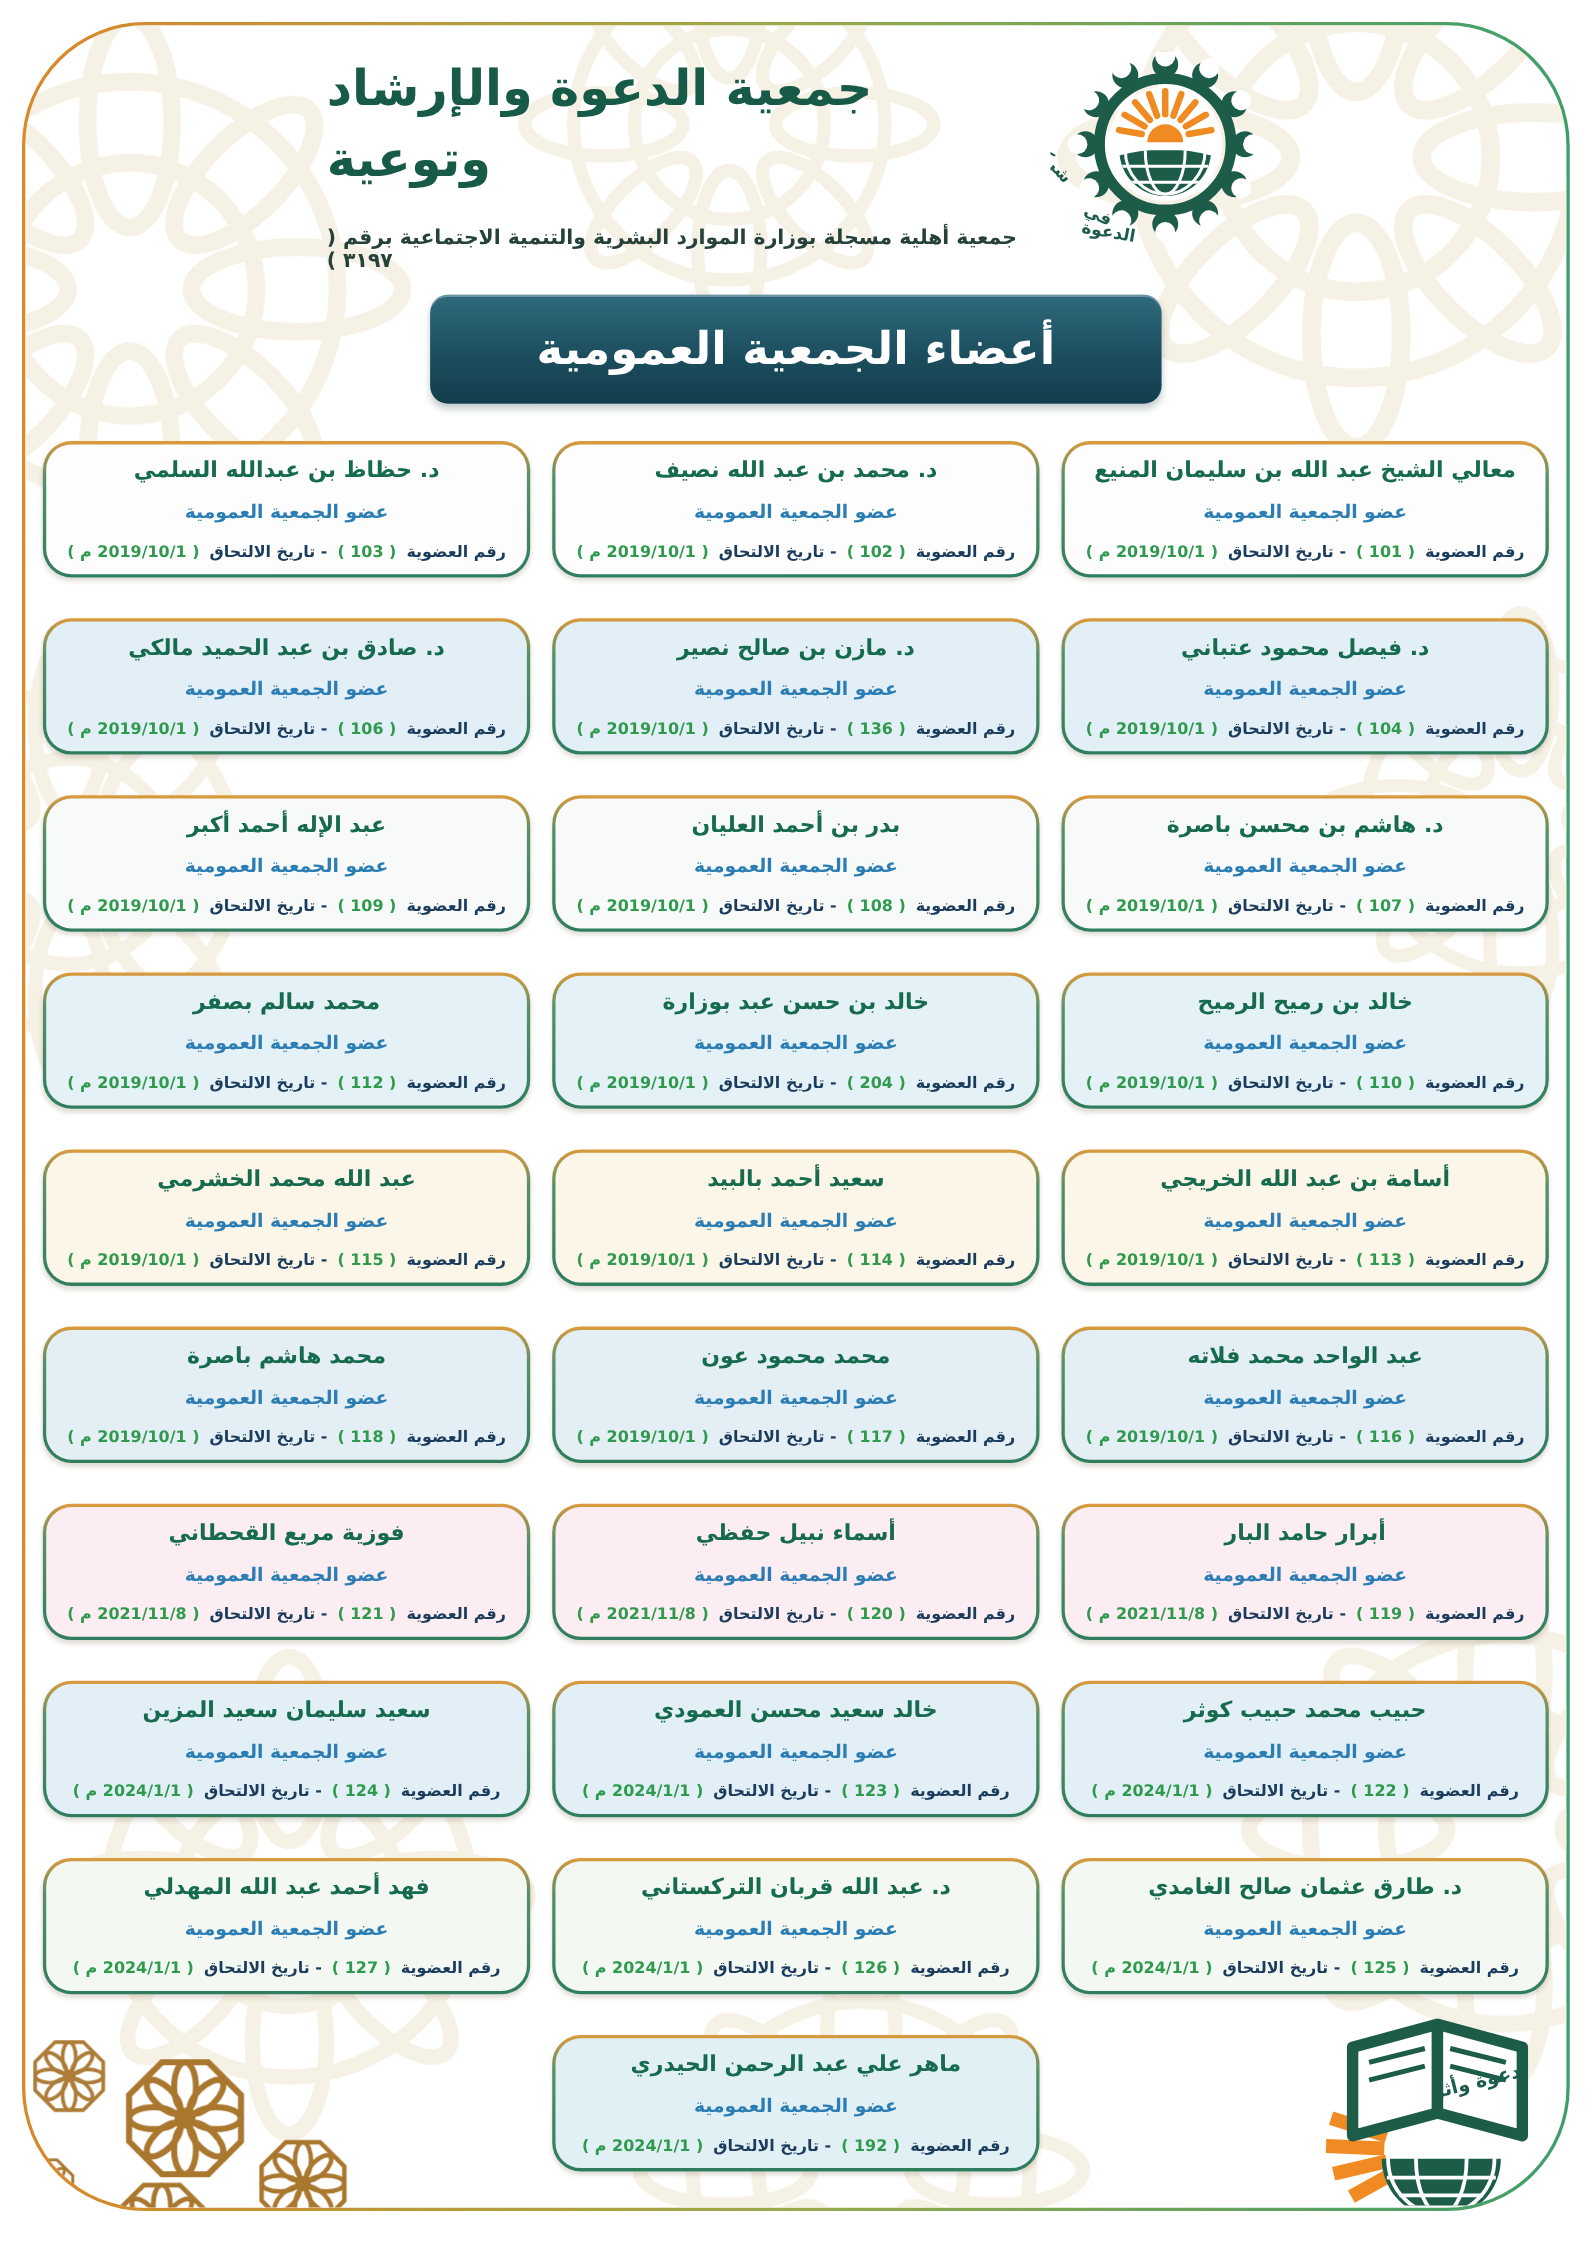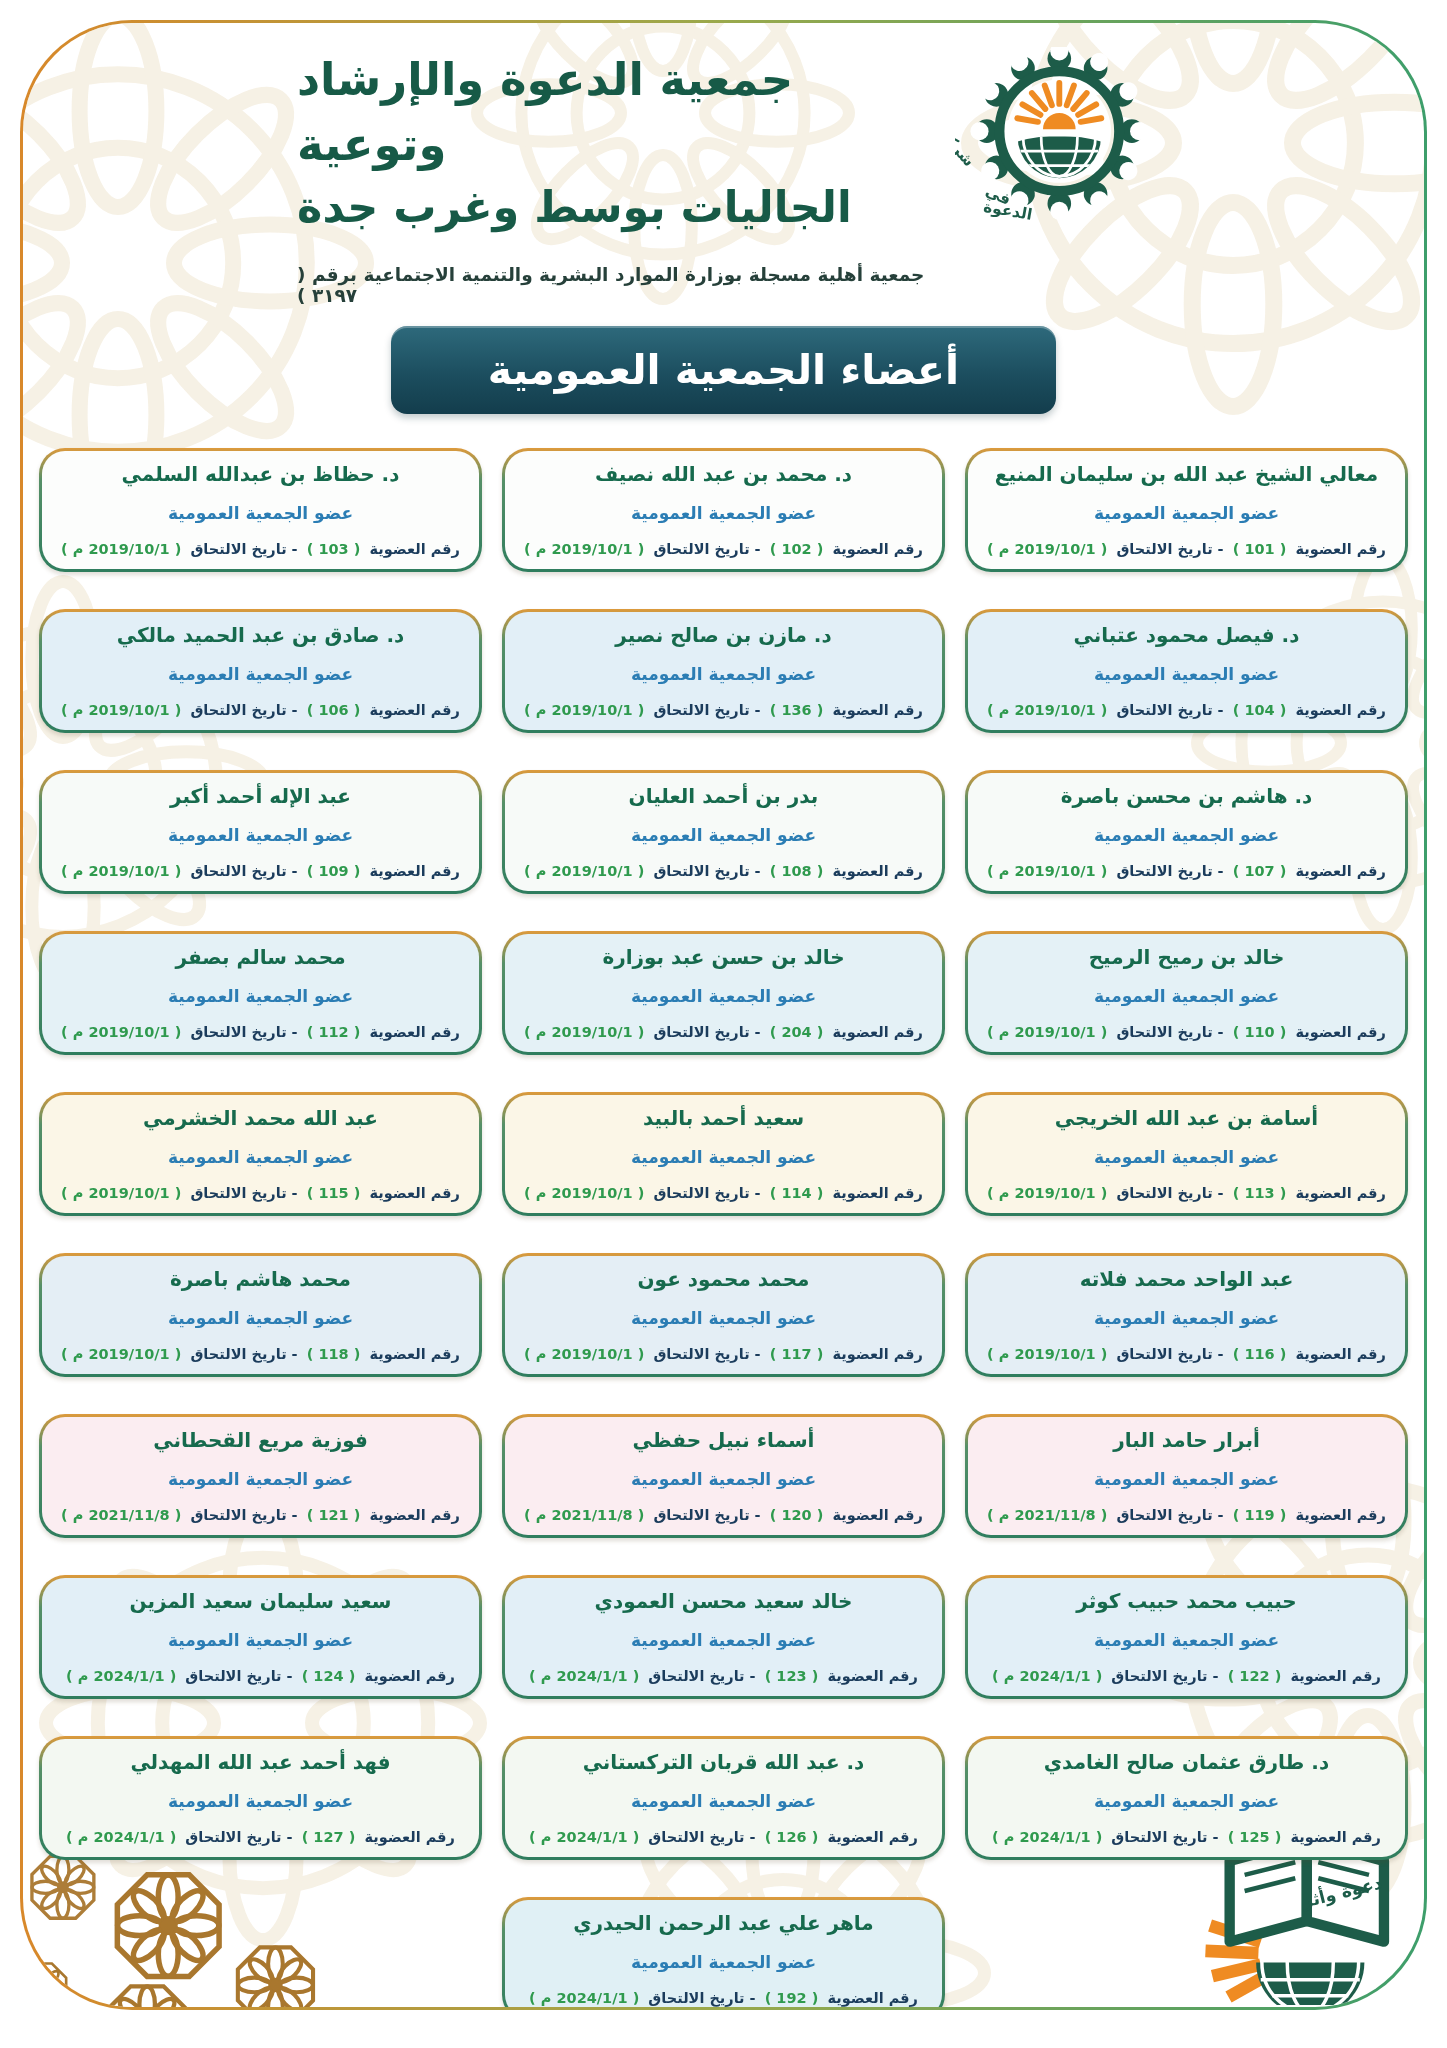--- a/index.html
+++ b/index.html
@@ -21,21 +21,21 @@
   
   .header{display:flex;flex-direction:row;justify-content:center;align-items:flex-start;
           gap:18px;padding-top:24px;direction:rtl;}
   .org-logo{flex:0 0 auto;}
   .callig{width:640px;text-align:left;direction:rtl;}
   .callig .l1{font-size:45px;font-weight:bold;color:#175a47;line-height:1.45;letter-spacing:-1px;}
   .callig .l2{font-size:43px;font-weight:bold;color:#175a47;line-height:1.35;letter-spacing:-1px;}
   .callig .reg{margin-top:28px;font-size:18.5px;font-weight:bold;color:#26403a;}
 
   
-  .banner{margin:20px auto 0;width:665px;height:88px;border-radius:16px;
+  .banner{margin:20px auto 0;width:665px;height:99px;border-radius:16px;
           background:linear-gradient(180deg,#2e6a7c 0%,#1c4e5f 55%,#133d4c 100%);
           box-shadow:inset 0 2px 0 rgba(255,255,255,.28), 0 4px 7px rgba(20,50,60,.25);
           display:flex;align-items:center;justify-content:center;}
   .banner .t{color:#ffffff;font-size:41px;font-weight:bold;direction:rtl;}
 
   
   .grid{direction:rtl;display:grid;grid-template-columns:repeat(3,1fr);
         gap:37px 20px;margin:34px 16px 0;}
   .card-wrap{height:124px;border-radius:26px;padding:3px;box-sizing:border-box;
         background:linear-gradient(180deg,#dd9a3c 0%,#569068 26%,#2f7d5e 100%);
@@ -202,21 +202,20 @@
             </g>
             <g font-size="17" font-weight="bold" fill="#1d5c49" direction="rtl">
               <text x="0" y="0" transform="translate(14 130) rotate(48)">شركاء</text>
               <text x="0" y="0" transform="translate(58 172) rotate(26)">في</text>
               <text x="0" y="0" transform="translate(84 188) rotate(10)">الدعوة</text>
             </g>
           </svg>
 
           <div class="callig">
             <div class="l1">جمعية الدعوة والإرشاد وتوعية</div>
-            <div class="l2">الجاليات بوسط وغرب جدة</div>
             <div class="reg">جمعية أهلية مسجلة بوزارة الموارد البشرية والتنمية الاجتماعية برقم ( ٣١٩٧ )</div>
           </div>
         </div>
 
         <div class="banner">
           <div class="t">أعضاء الجمعية العمومية</div>
         </div>
 
         <div class="grid">
   <div class="card-wrap row-0">

